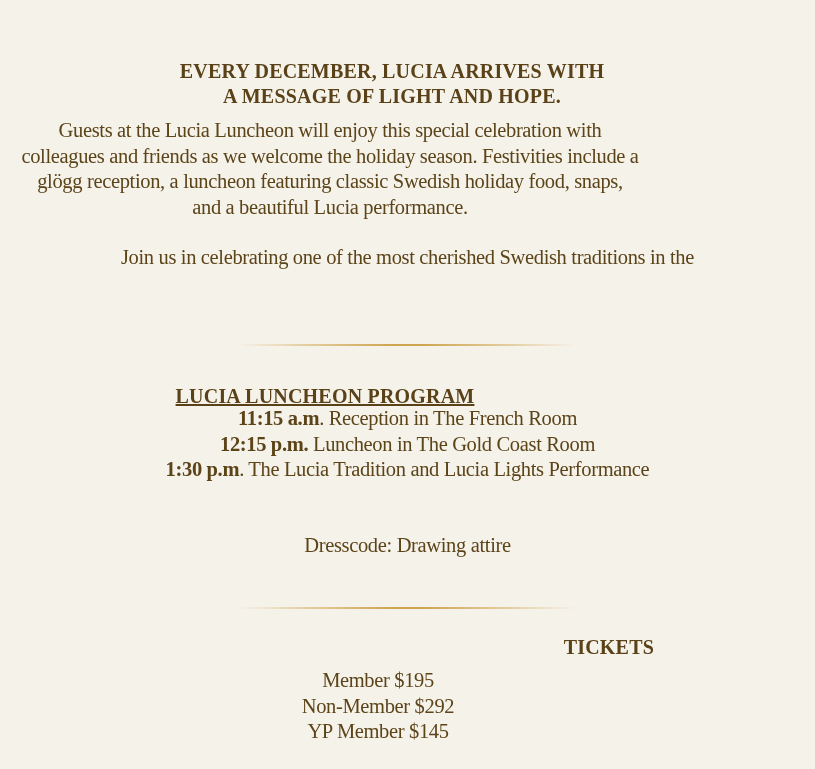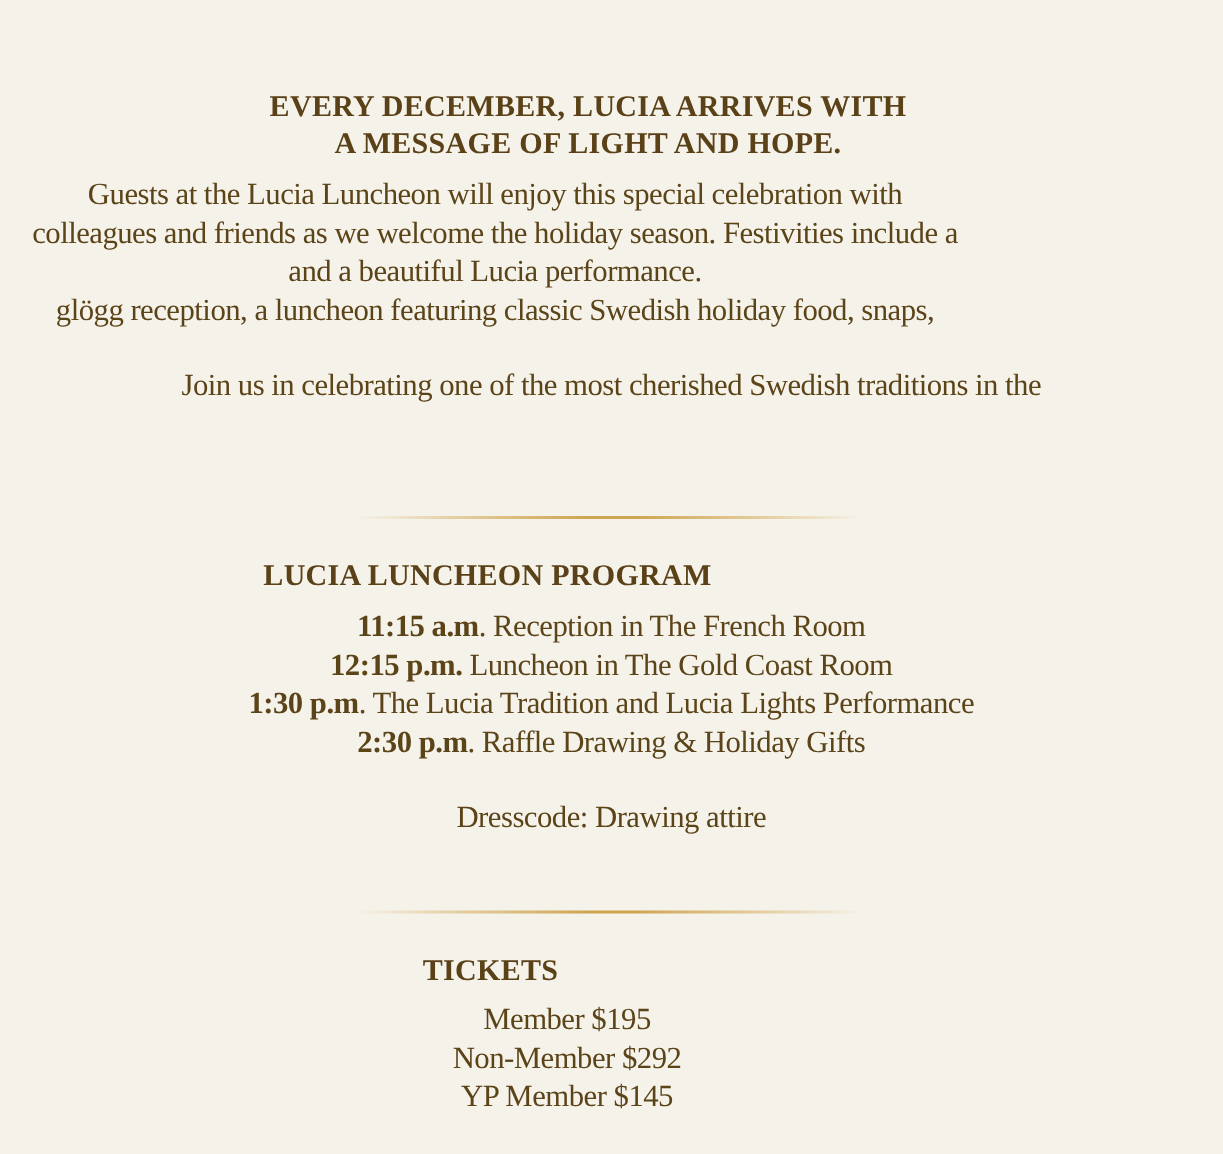--- a/index.html
+++ b/index.html
@@ -46,57 +46,56 @@
       background: linear-gradient(to right,
         rgba(214,176,98,0) 0%,
         rgba(214,176,98,0.55) 20%,
         #CFA552 45%,
         #CFA552 55%,
         rgba(214,176,98,0.55) 80%,
         rgba(214,176,98,0) 100%);
     }
     .divider-1 { top: 344px; }
     .divider-2 { top: 607px; }
-    .program-heading { position: absolute; top: 372px; left: 0; width: 650px; }
+    .program-heading { position: absolute; top: 384px; left: 0; width: 650px; text-decoration: underline; }
     .program-list { position: absolute; top: 406px; left: 0; width: 815px; }
     .program-list .time { font-weight: bold; }
     .dresscode { position: absolute; top: 533px; left: 0; width: 815px; }
-    .tickets-heading { position: absolute; top: 635px; left: 0; width: 654px; }
+    .tickets-heading { position: absolute; top: 635px; left: 0; width: 654px; text-align: right; }
     .tickets-list { position: absolute; top: 668px; left: 0; width: 756px; }
   </style>
 </head>
 <body>
 
 <div class="page">
 
   <div class="heading intro-heading">
     <span class="line">EVERY DECEMBER, LUCIA ARRIVES WITH</span>
     <span class="line">A MESSAGE OF LIGHT AND HOPE.</span>
   </div>
 
   <div class="body-text intro-para1">
     <span class="line">Guests at the Lucia Luncheon will enjoy this special celebration with</span>
     <span class="line">colleagues and friends as we welcome the holiday season. Festivities include a</span>
+    <span class="line">glögg reception, a luncheon featuring classic Swedish holiday food, snaps,</span>
     <span class="line">and a beautiful Lucia performance.</span>
-    <span class="line">glögg reception, a luncheon featuring classic Swedish holiday food, snaps,</span>
   </div>
 
   <div class="body-text intro-para2">
     <span class="line">Join us in celebrating one of the most cherished Swedish traditions in the</span>
   </div>
 
   <div class="divider divider-1"></div>
 
   <div class="heading program-heading">LUCIA LUNCHEON PROGRAM</div>
 
   <div class="body-text program-list">
     <span class="line"><span class="time">11:15 a.m</span><span>.</span><span> Reception in The French Room</span></span>
     <span class="line"><span class="time">12:15 p.m.</span><span></span><span> Luncheon in The Gold Coast Room</span></span>
     <span class="line"><span class="time">1:30 p.m</span><span>.</span><span> The Lucia Tradition and Lucia Lights Performance</span></span>
-    <span class="line"><span class="time">2:30 p.m</span><span>.</span><span> Raffle Drawing &amp; Holiday Gifts</span></span>
   </div>
 
   <div class="body-text dresscode">Dresscode: Drawing attire</div>
 
   <div class="divider divider-2"></div>
 
   <div class="heading tickets-heading">TICKETS</div>
 
   <div class="body-text tickets-list">
     <span class="line">Member $195</span>

